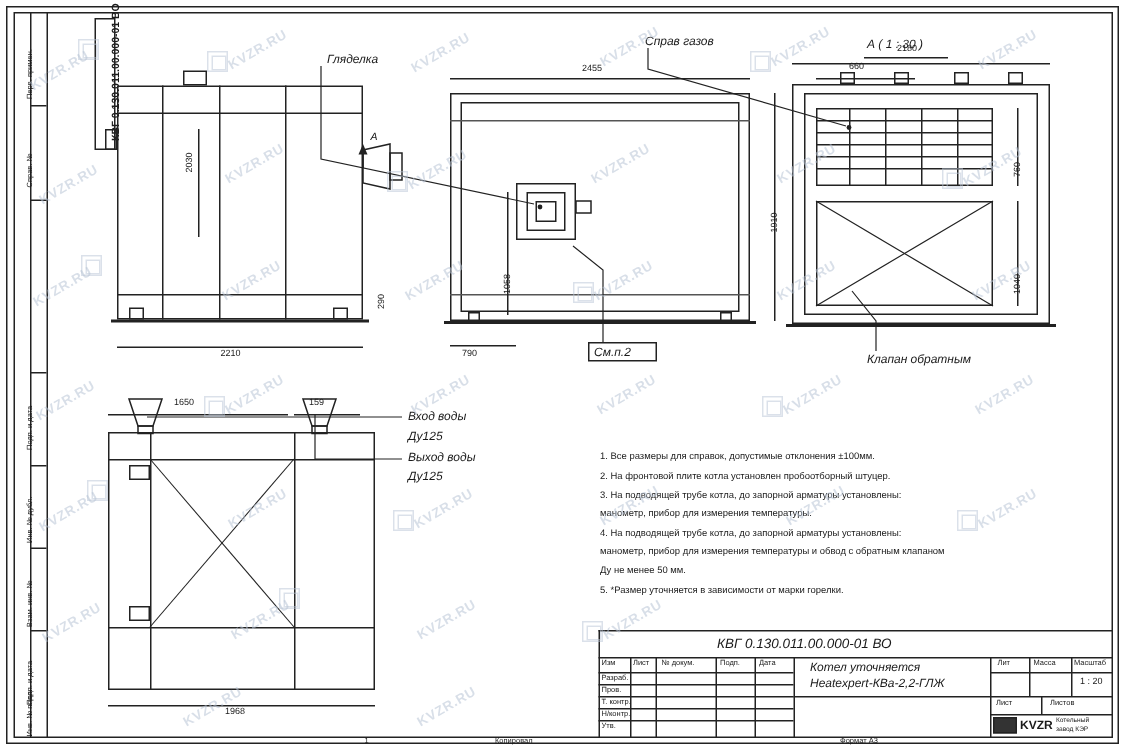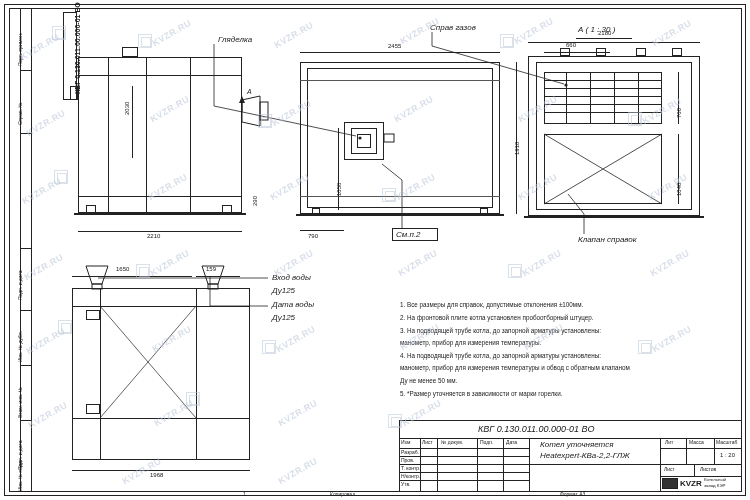--- a/index.html
+++ b/index.html
@@ -162,21 +162,21 @@
 
   <div class="dim" style="left:528px;top:42px;width:172px;"></div>
   <div class="txt t6" style="left:598px;top:30px;">2180</div>
   <div class="dim" style="left:544px;top:52px;width:66px;"></div>
   <div class="txt t6" style="left:566px;top:42px;">660</div>
   <div class="dimv" style="left:678px;top:72px;height:52px;"></div>
   <div class="txt t6" style="left:676px;top:118px;transform:rotate(-90deg);transform-origin:0 0;">760</div>
   <div class="dimv" style="left:678px;top:134px;height:70px;"></div>
   <div class="txt t6" style="left:676px;top:196px;transform:rotate(-90deg);transform-origin:0 0;">1040</div>
 
-  <div class="txt t8 ital" style="left:578px;top:236px;">Клапан справок</div>
+  <div class="txt t8 ital" style="left:578px;top:236px;">Клапан обратным</div>
   <svg width="60" height="56" style="left:566px;top:184px;">
     <polyline points="18,50 18,30 2,10" fill="none" stroke="#222" stroke-width="0.8"></polyline>
   </svg>
 
   <div class="box" style="left:72px;top:288px;width:178px;height:172px;"></div>
   <div class="ln hl" style="left:72px;top:306px;width:178px;"></div>
   <div class="ln hl" style="left:72px;top:418px;width:178px;"></div>
   <div class="ln vl" style="left:100px;top:288px;height:172px;"></div>
   <div class="ln vl" style="left:196px;top:288px;height:172px;"></div>
   <svg width="178" height="172" style="left:72px;top:288px;">
@@ -197,21 +197,21 @@
 
   <div class="dim" style="left:72px;top:276px;width:120px;"></div>
   <div class="txt t6" style="left:116px;top:266px;">1650</div>
   <div class="dim" style="left:196px;top:276px;width:44px;"></div>
   <div class="txt t6" style="left:206px;top:266px;">159</div>
   <div class="dim" style="left:72px;top:470px;width:178px;"></div>
   <div class="txt t6" style="left:150px;top:472px;">1968</div>
 
   <div class="txt t8 ital" style="left:272px;top:274px;">Вход воды</div>
   <div class="txt t8 ital" style="left:272px;top:287px;">Ду125</div>
-  <div class="txt t8 ital" style="left:272px;top:301px;">Дата воды</div>
+  <div class="txt t8 ital" style="left:272px;top:301px;">Выход воды</div>
   <div class="txt t8 ital" style="left:272px;top:314px;">Ду125</div>
   <svg width="180" height="60" style="left:96px;top:272px;">
     <polyline points="2,6 172,6" fill="none" stroke="#222" stroke-width="0.8"></polyline>
     <polyline points="114,4 114,34 172,34" fill="none" stroke="#222" stroke-width="0.8"></polyline>
   </svg>
 
   <div class="note" style="left:400px;top:300px;">1. Все размеры для справок, допустимые отклонения ±100мм.</div>
   <div class="note" style="left:400px;top:313px;">2. На фронтовой плите котла установлен пробоотборный штуцер.</div>
   <div class="note" style="left:400px;top:326px;">3. На подводящей трубе котла, до запорной арматуры установлены:</div>
   <div class="note" style="left:400px;top:338px;">    манометр, прибор для измерения температуры.</div>

